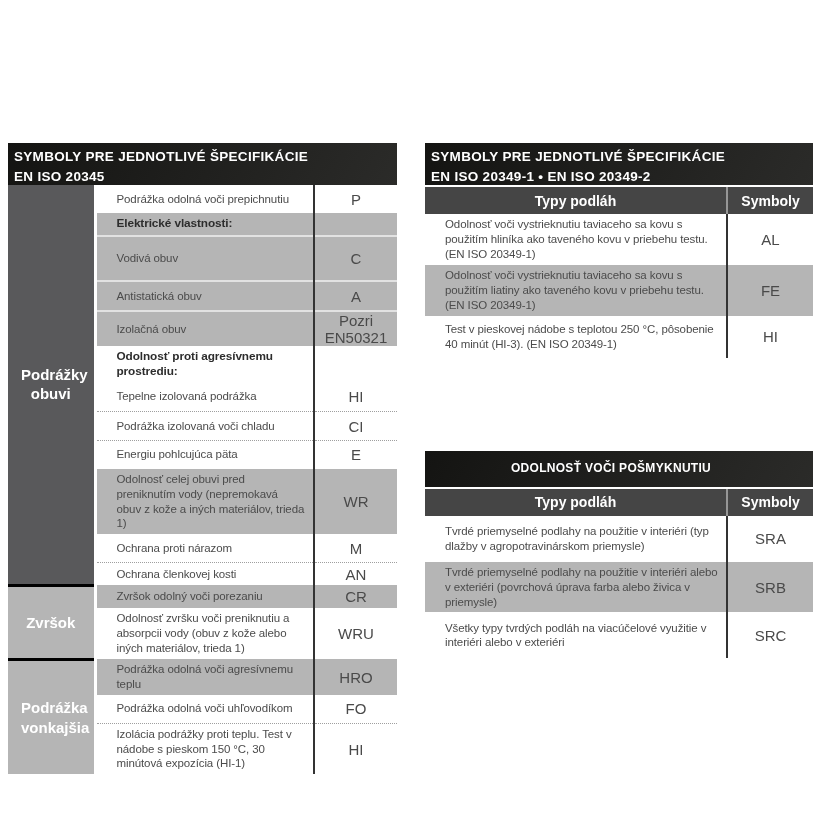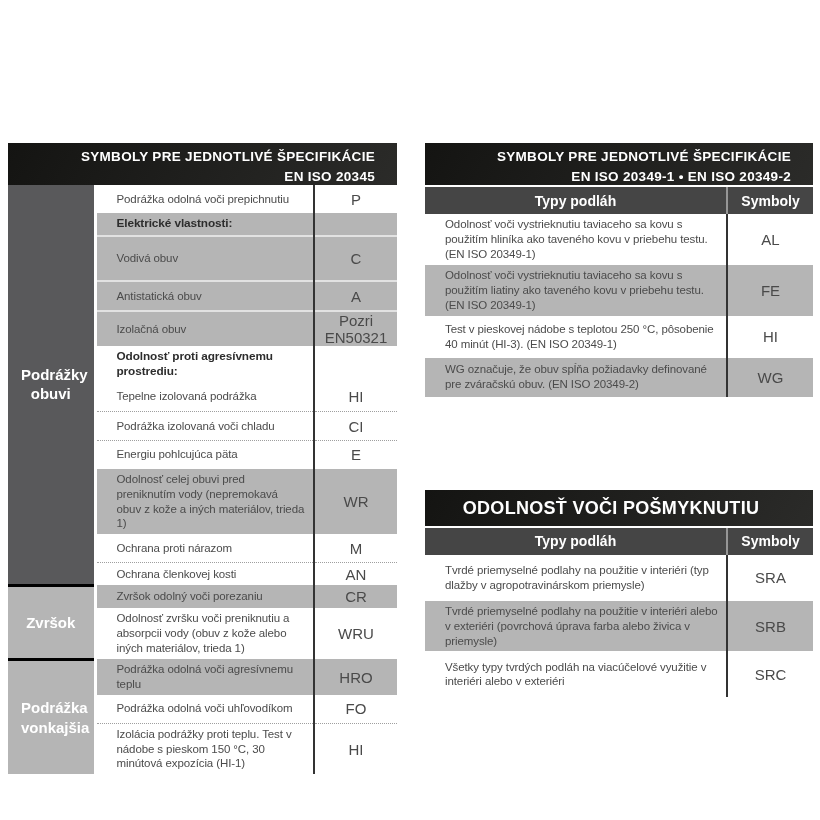--- a/index.html
+++ b/index.html
@@ -9,25 +9,25 @@
     font-family:"Liberation Sans", sans-serif;
     color:#454545;
     position:relative;
   }
   .page { position:relative; width:820px; height:820px; background:#ffffff; overflow:hidden; }
 
   
   .tbl { position:absolute; }
   .title-band {
     background:linear-gradient(120deg,#141412 0%,#2b2b29 100%);
-    color:#fff; text-align:right; font-weight:bold;
+    color:#fff; text-align:left; font-weight:bold;
     font-size:13.5px; line-height:1.45; letter-spacing:.3px;
     padding:4px 22px 3px 6px; height:42px;
   }
-  .title-band.single { height:36px; display:flex; align-items:center; justify-content:center; font-size:18px; }
+  .title-band.single { height:36px; display:flex; align-items:center; justify-content:center; font-size:12px; }
   table { border-collapse:collapse; table-layout:fixed; width:100%; }
   td, th { vertical-align:middle; }
   .desc {
     font-size:11.5px; line-height:1.3; letter-spacing:-0.1px;
     padding:3px 8px 3px 20px; color:#4b4b4b; text-align:left;
   }
   .desc.bold { font-weight:bold; color:#2d2d2d; font-size:11.8px; }
   .sym {
     text-align:center; font-size:15px; color:#4a4a4a;
     border-left:2px solid #333333; letter-spacing:0;
@@ -174,24 +174,20 @@
             <td class="sym">AL</td>
           </tr>
           <tr class="stripe" style="height:44px">
             <td class="desc">Odolnosť voči vystrieknutiu taviaceho sa kovu s použitím liatiny ako taveného kovu v priebehu testu. (EN ISO 20349-1)</td>
             <td class="sym">FE</td>
           </tr>
           <tr style="height:42px">
             <td class="desc">Test v pieskovej nádobe s teplotou 250 °C, pôsobenie 40 minút (HI-3). (EN ISO 20349-1)</td>
             <td class="sym">HI</td>
           </tr>
-          <tr class="stripe" style="height:39px">
-            <td class="desc">WG označuje, že obuv spĺňa požiadavky definované pre zváračskú obuv. (EN ISO 20349-2)</td>
-            <td class="sym">WG</td>
-          </tr>
         </tbody>
       </table>
     </div>
 
     <div class="slip-gap"></div>
 
     <div>
       <div class="title-band single">ODOLNOSŤ VOČI POŠMYKNUTIU</div>
       <table>
         <colgroup>

